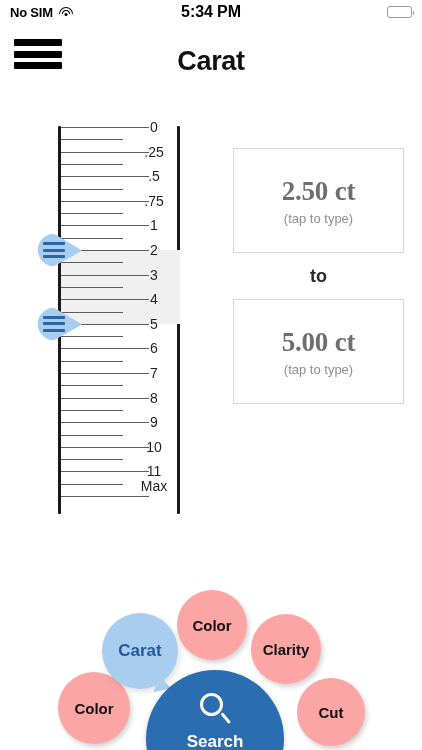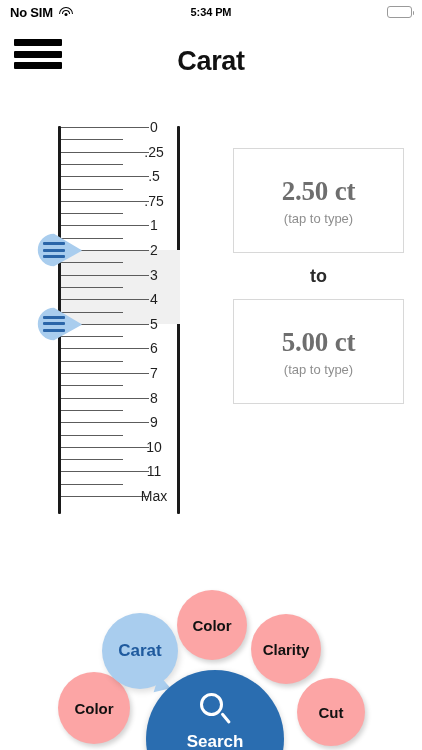--- a/index.html
+++ b/index.html
@@ -20,21 +20,21 @@
   .sb-left{ position:absolute; left:10px; display:flex; align-items:center; gap:6px; }
   .sb-carrier{ font-size:13px; font-weight:600; letter-spacing:-0.2px; color:#000; }
   .wifi{ width:15px; height:12px; position:relative; }
   .wifi i{ position:absolute; left:50%; border:1.6px solid #000; border-bottom:none;
            border-radius:50% 50% 0 0 / 100% 100% 0 0; transform:translateX(-50%); }
   .wifi i:nth-child(1){ width:14px; height:7px; top:0.5px; }
   .wifi i:nth-child(2){ width:8px;  height:4px; top:3.5px; }
   .wifi i:nth-child(3){ width:3px;  height:3px; top:7px; border:none;
                         background:#000; border-radius:50%; }
   .sb-time{ position:absolute; left:0; width:422px; text-align:center;
-            font-size:11px; font-weight:600; color:#000; letter-spacing:-0.1px; }
+            font-size:16px; font-weight:600; color:#000; letter-spacing:-0.1px; }
   .sb-right{ position:absolute; right:10px; display:flex; align-items:center; }
   .batt{ width:25px; height:12px; border:1.3px solid #9a9a9a; border-radius:3px;
          padding:1.3px; position:relative; }
   .batt-fill{ height:100%; background:#000; border-radius:1px; }
   .batt-cap{ position:absolute; right:-3.4px; top:3.6px; width:1.8px; height:4px;
              background:#9a9a9a; border-radius:0 1px 1px 0; }
 
   
   .navbar{ position:absolute; top:24px; left:0; width:422px; height:60px; }
   .hamburger{ position:absolute; left:14px; top:12px; width:48px; height:36px;
@@ -192,21 +192,21 @@
       <div class="tlabel" style="top: 124px;">2</div>
       <div class="tlabel" style="top: 148.6px;">3</div>
       <div class="tlabel" style="top: 173.2px;">4</div>
       <div class="tlabel" style="top: 197.8px;">5</div>
       <div class="tlabel" style="top: 222.4px;">6</div>
       <div class="tlabel" style="top: 247px;">7</div>
       <div class="tlabel" style="top: 271.6px;">8</div>
       <div class="tlabel" style="top: 296.2px;">9</div>
       <div class="tlabel" style="top: 320.8px;">10</div>
       <div class="tlabel" style="top: 345.4px;">11</div>
-      <div class="tlabel" style="top: 370px;">Max</div>
+      <div class="tlabel" style="top: 360px;">Max</div>
     </div>
 
   <div class="pin" id="pin-min" style="top: 124px;">
     <span class="drop">
       <svg width="48" height="34" viewBox="0 0 48 34">
         <path d="M20,0.8 A16.2,16.2 0 1,0 20,33.2 L46.5,18.6 A1,1 0 0,0 46.5,16.4 Z" fill="#a9cdee"></path>
       </svg>
     </span>
     <span class="grip">
         <i></i>

